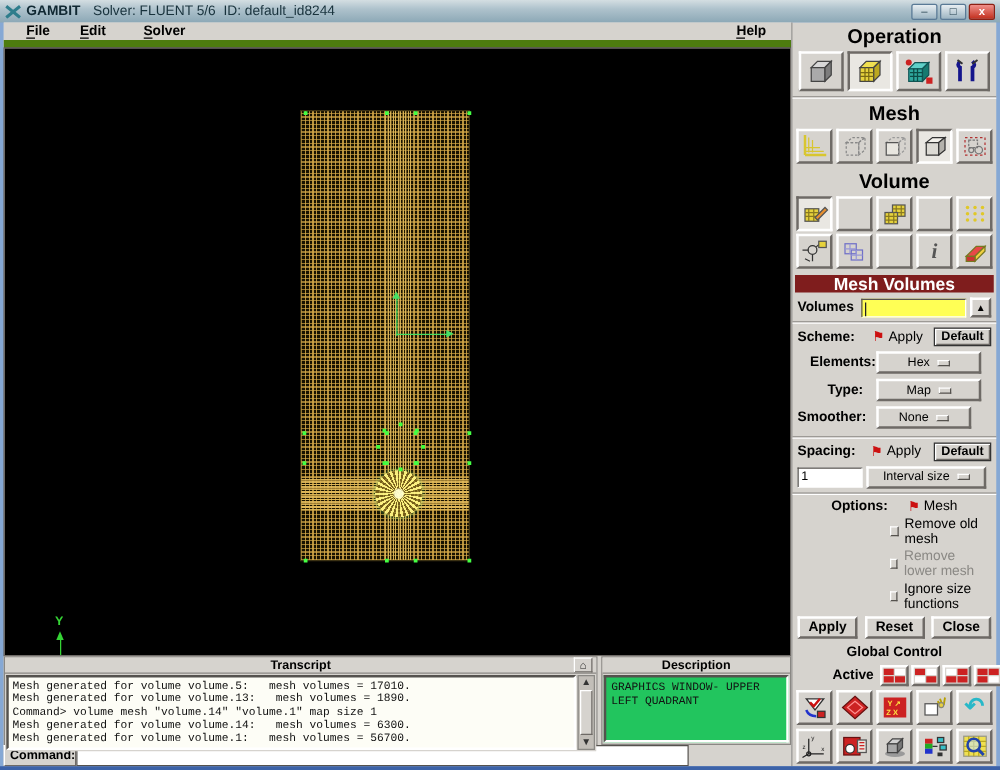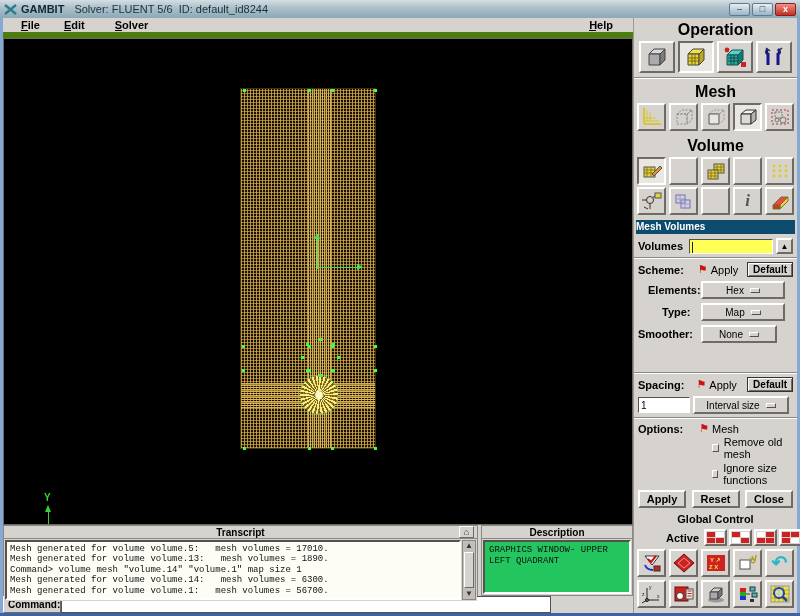--- a/index.html
+++ b/index.html
@@ -106,22 +106,22 @@
   .p-title { font-size:16px; font-weight:bold; text-align:center; padding:3px 0 1px; }
   .btn-row { display:flex; justify-content:center; gap:3px; padding:1px 0 3px; }
   .tool-btn { background:#d6d3ce; border-top:2px solid #fff; border-left:2px solid #fff;
     border-right:2px solid #6e6a66; border-bottom:2px solid #6e6a66;
     display:flex; align-items:center; justify-content:center; }
   .tool-btn.pressed { border-top:2px solid #6e6a66; border-left:2px solid #6e6a66;
     border-right:2px solid #fff; border-bottom:2px solid #fff; background:#e9e7e2; }
   .op-btn { width:36px; height:32px; }
   .sm-btn { width:29px; height:28px; }
   .p-sep { height:0; border-top:1px solid #8a8884; border-bottom:1px solid #fff; margin:1px 0; }
-  .form-header { height:14px; background:#0c4a6e; color:#fff; font-size:10px; font-weight:bold;
-    text-align:left; line-height:14px; margin:2px 2px 0; }
+  .form-header { height:14px; background:#7f1d1d; color:#fff; font-size:14px; font-weight:bold;
+    text-align:center; line-height:14px; margin:2px 2px 0; }
   .form-row { display:flex; align-items:center; padding:2px 4px; font-size:11px; }
   .form-label { font-weight:bold; }
   .yellow-input { flex:1; height:15px; background:#ffff55; border-top:1px solid #55524e; border-left:1px solid #55524e;
     border-right:1px solid #fff; border-bottom:1px solid #fff; margin:0 3px 0 6px; position:relative; }
   .caret { position:absolute; left:2px; top:2px; width:1px; height:11px; background:#222; }
   .pick-btn { width:17px; height:16px; padding:0; }
   .flag { color:#cc1111; font-size:11px; margin-right:3px; }
   .toggle-box { width:8px; height:8px; background:#d6d3ce; margin-right:5px;
     border-top:1px solid #fff; border-left:1px solid #fff; border-right:1px solid #55524e; border-bottom:1px solid #55524e; }
   .def-btn { margin-left:auto; font-size:10px; font-weight:bold; background:#d6d3ce; padding:1px 5px;
@@ -426,28 +426,32 @@
     </div>
     <div class="form-row">
       <input class="white-input" value="1" style="">
       <div class="opt-menu" style="width:96px; margin-right:4px;">
         <span>Interval size</span>
         <div class="opt-dash"></div>
       </div>
     </div>
     <div class="p-sep"></div>
 
-    <div class="form-row" style="padding-bottom:0;">
+    <div class="form-row" style="padding-bottom:0;justify-content:center;">
       <span class="form-label">Options:</span>
       <span class="flag" style="margin-left:16px;">⚑</span>
       <span>Mesh</span>
     </div>
     <div class="opt-row">
       <div class="toggle-box"></div>
       <span class="olabel">Remove old mesh</span>
+    </div>
+    <div class="opt-row disabled">
+      <div class="toggle-box"></div>
+      <span class="olabel">Remove lower mesh</span>
     </div>
     <div class="opt-row">
       <div class="toggle-box"></div>
       <span class="olabel">Ignore size functions</span>
     </div>
 
     <div class="action-row">
       <div class="action-btn">Apply</div>
       <div class="action-btn">Reset</div>
       <div class="action-btn">Close</div>

